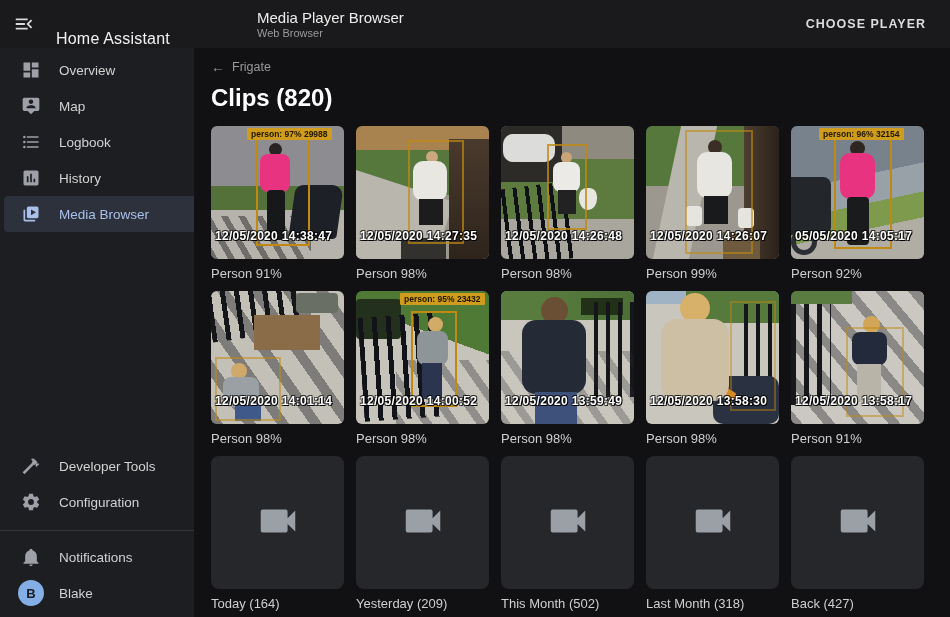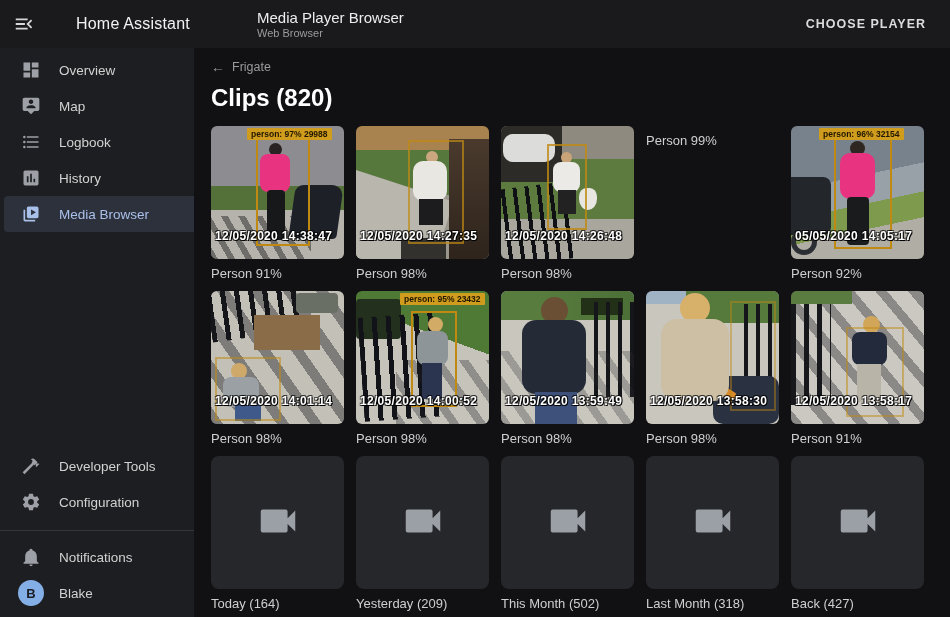--- a/index.html
+++ b/index.html
@@ -2,21 +2,21 @@
 <html><head>
 <meta charset="utf-8">
 <style>
   * { margin:0; padding:0; box-sizing:border-box; }
   html,body { width:950px; height:617px; overflow:hidden; background:#111114;
     font-family:"Liberation Sans", sans-serif; }
 
   
   .topbar { position:fixed; top:0; left:0; width:950px; height:48px;
     background:#1a1a1c; display:flex; align-items:center; z-index:5; }
-  .topbar-left { width:193px; display:flex; align-items:center; flex:none;gap:20px; }
+  .topbar-left { width:193px; display:flex; align-items:flex-end; flex:none; }
   .menu-btn { width:48px; height:48px; display:flex; align-items:center; justify-content:center;
     color:#d8d8d8; cursor:pointer; }
   .menu-btn svg { width:22px; height:22px; fill:currentColor; }
   .app-name { color:#f2f2f2; font-size:16px; letter-spacing:.2px; margin-left:8px; }
   .player-block { margin-left:64px; display:flex; flex-direction:column; }
   .player-title { color:#ededed; font-size:15px; line-height:18px; }
   .player-sub { color:#9b9b9b; font-size:11px; line-height:13px; }
   .choose-player { margin-left:auto; margin-right:16px; color:#dcdcdc; font-size:12.5px;
     font-weight:700; letter-spacing:1px; padding:8px 8px; cursor:pointer; border-radius:3px; }
 
@@ -328,20 +328,32 @@
           <div class="head"></div>
           <div class="torso"></div>
           <div class="legs"></div>
           <div class="bbox"></div>
 
           <div class="ts">12/05/2020 14:26:48</div>
         </div>
         <div class="clip-label">Person 98%</div>
       </div>
       <div class="clip-card">
+        <div class="thumb s4">
+          <div class="p p1"></div>
+          <div class="p p2"></div>
+          <div class="p p3"></div>
+          <div class="p p4"></div>
+          <div class="head"></div>
+          <div class="torso"></div>
+          <div class="legs"></div>
+          <div class="bbox"></div>
+
+          <div class="ts">12/05/2020 14:26:07</div>
+        </div>
         <div class="clip-label">Person 99%</div>
       </div>
       <div class="clip-card">
         <div class="thumb s5">
           <div class="p p1"></div>
           <div class="p p2"></div>
 
           <div class="head"></div>
           <div class="torso"></div>
           <div class="legs"></div>

